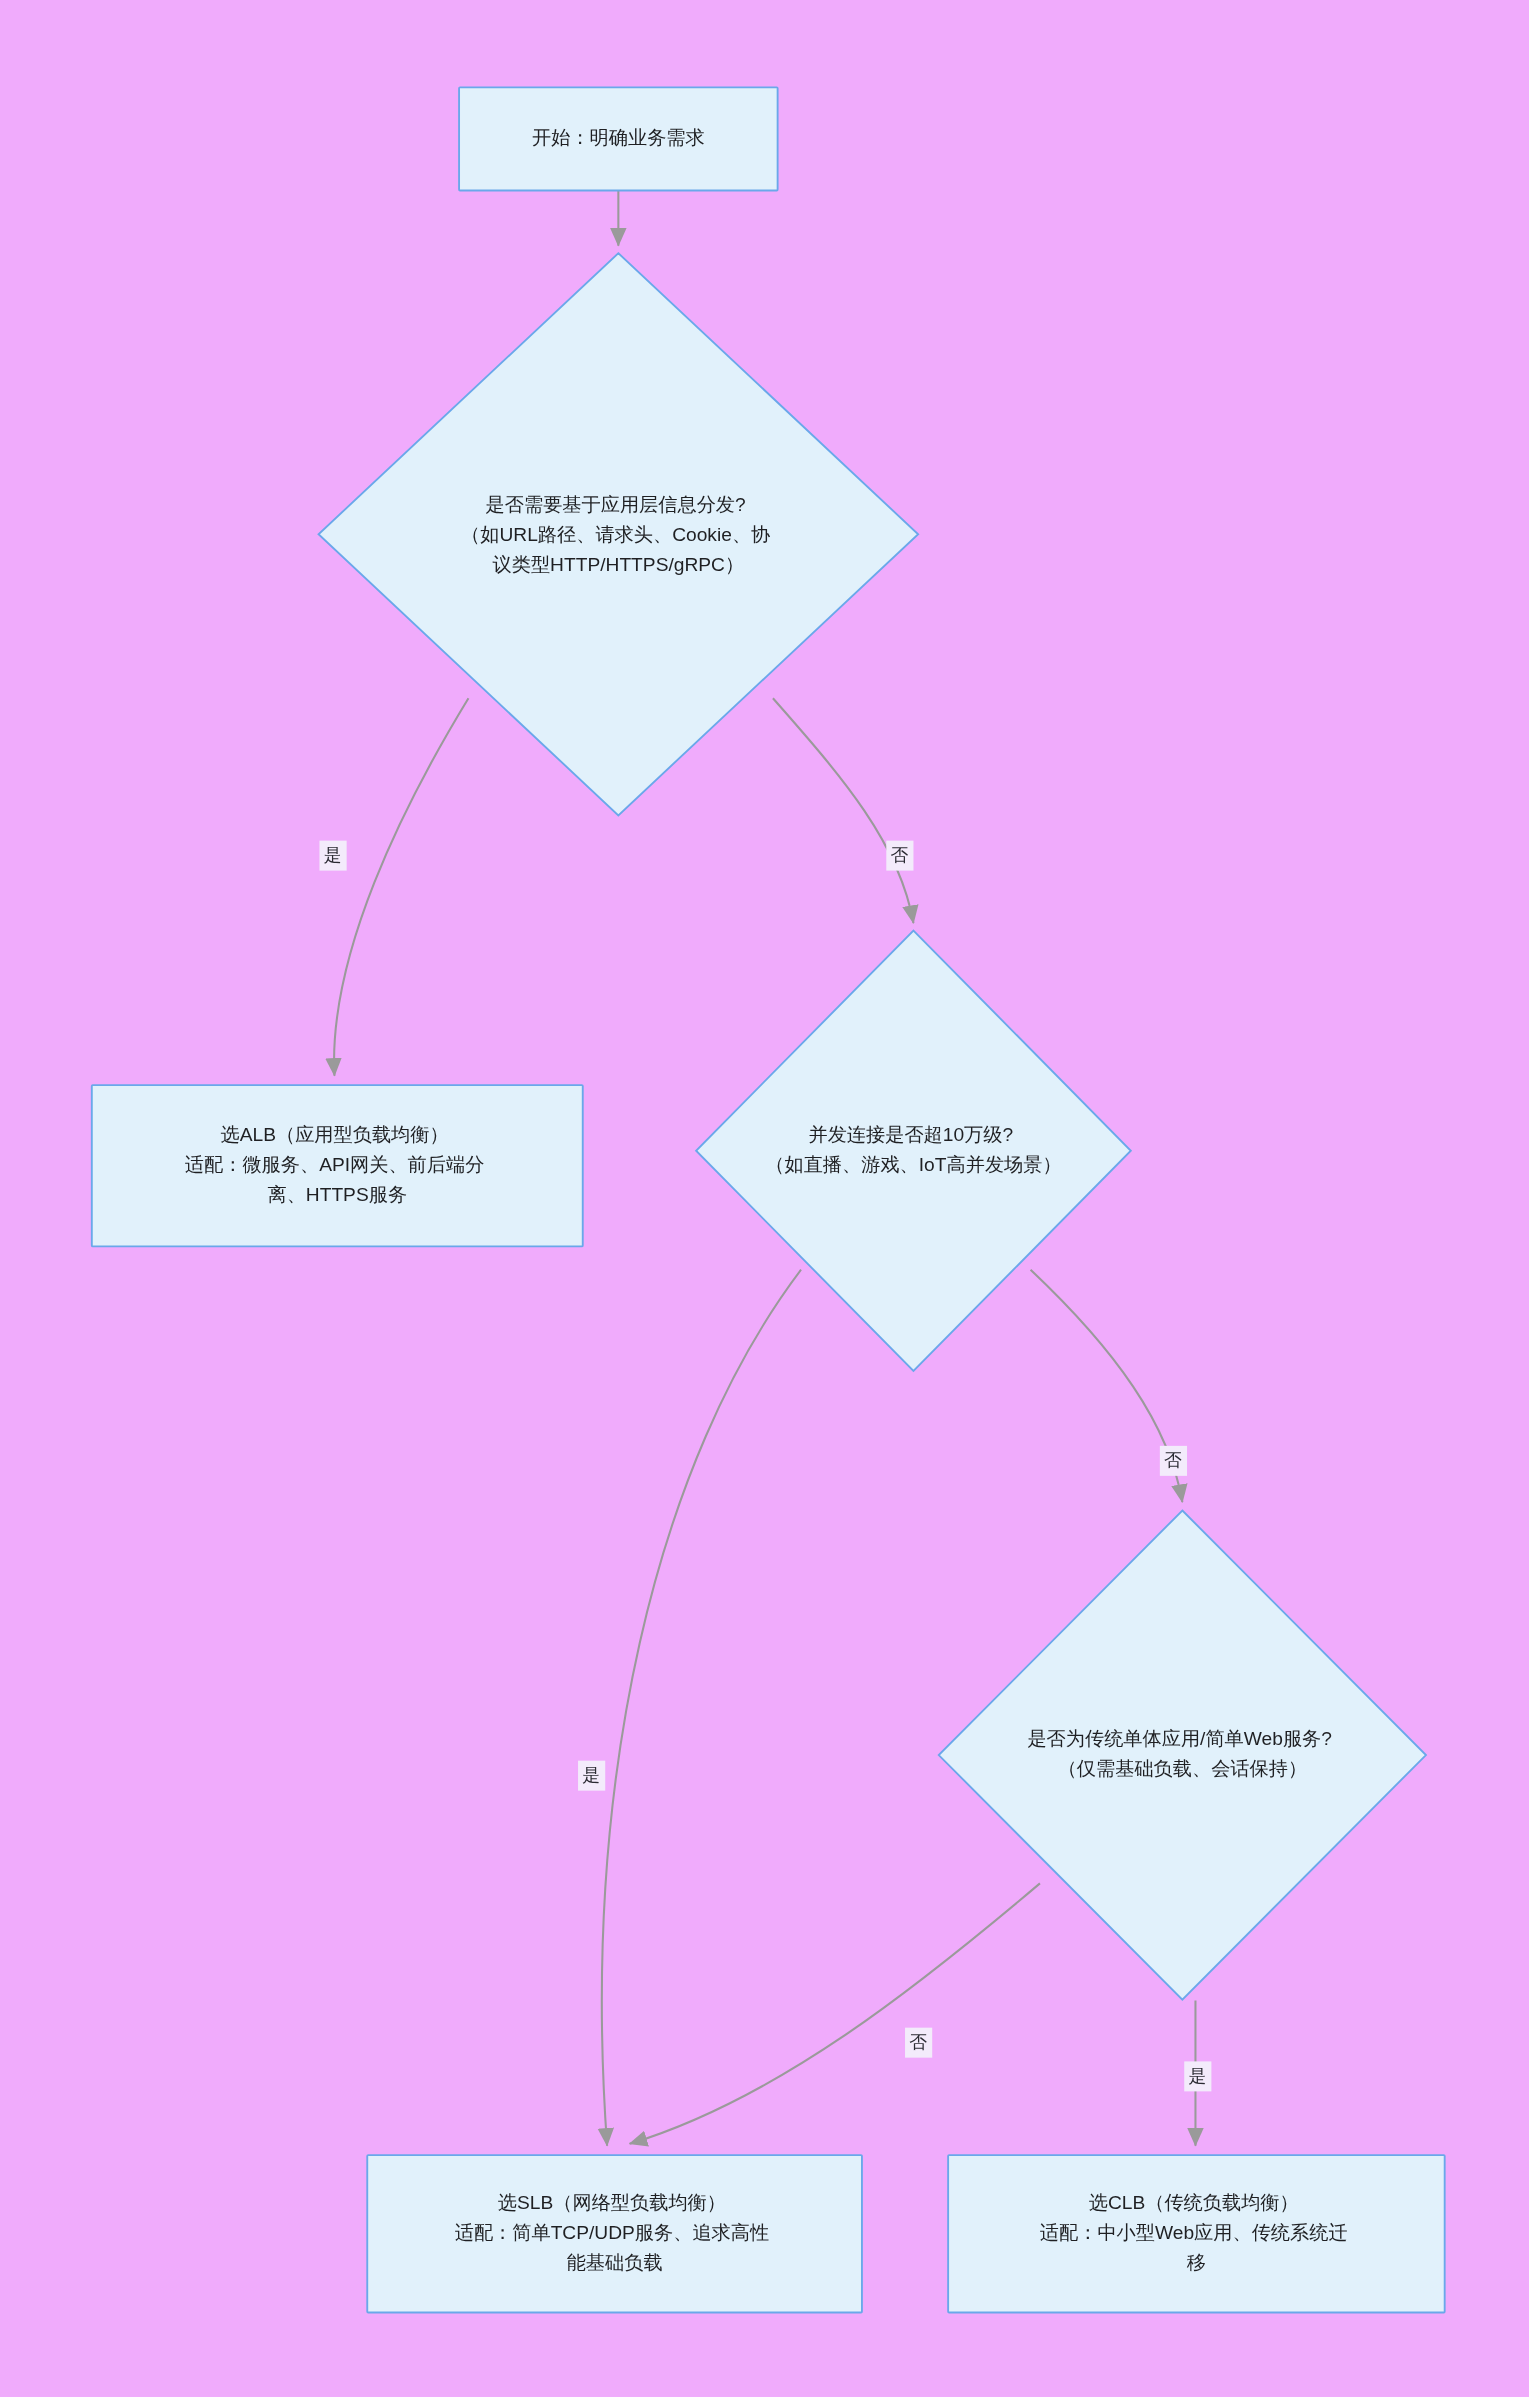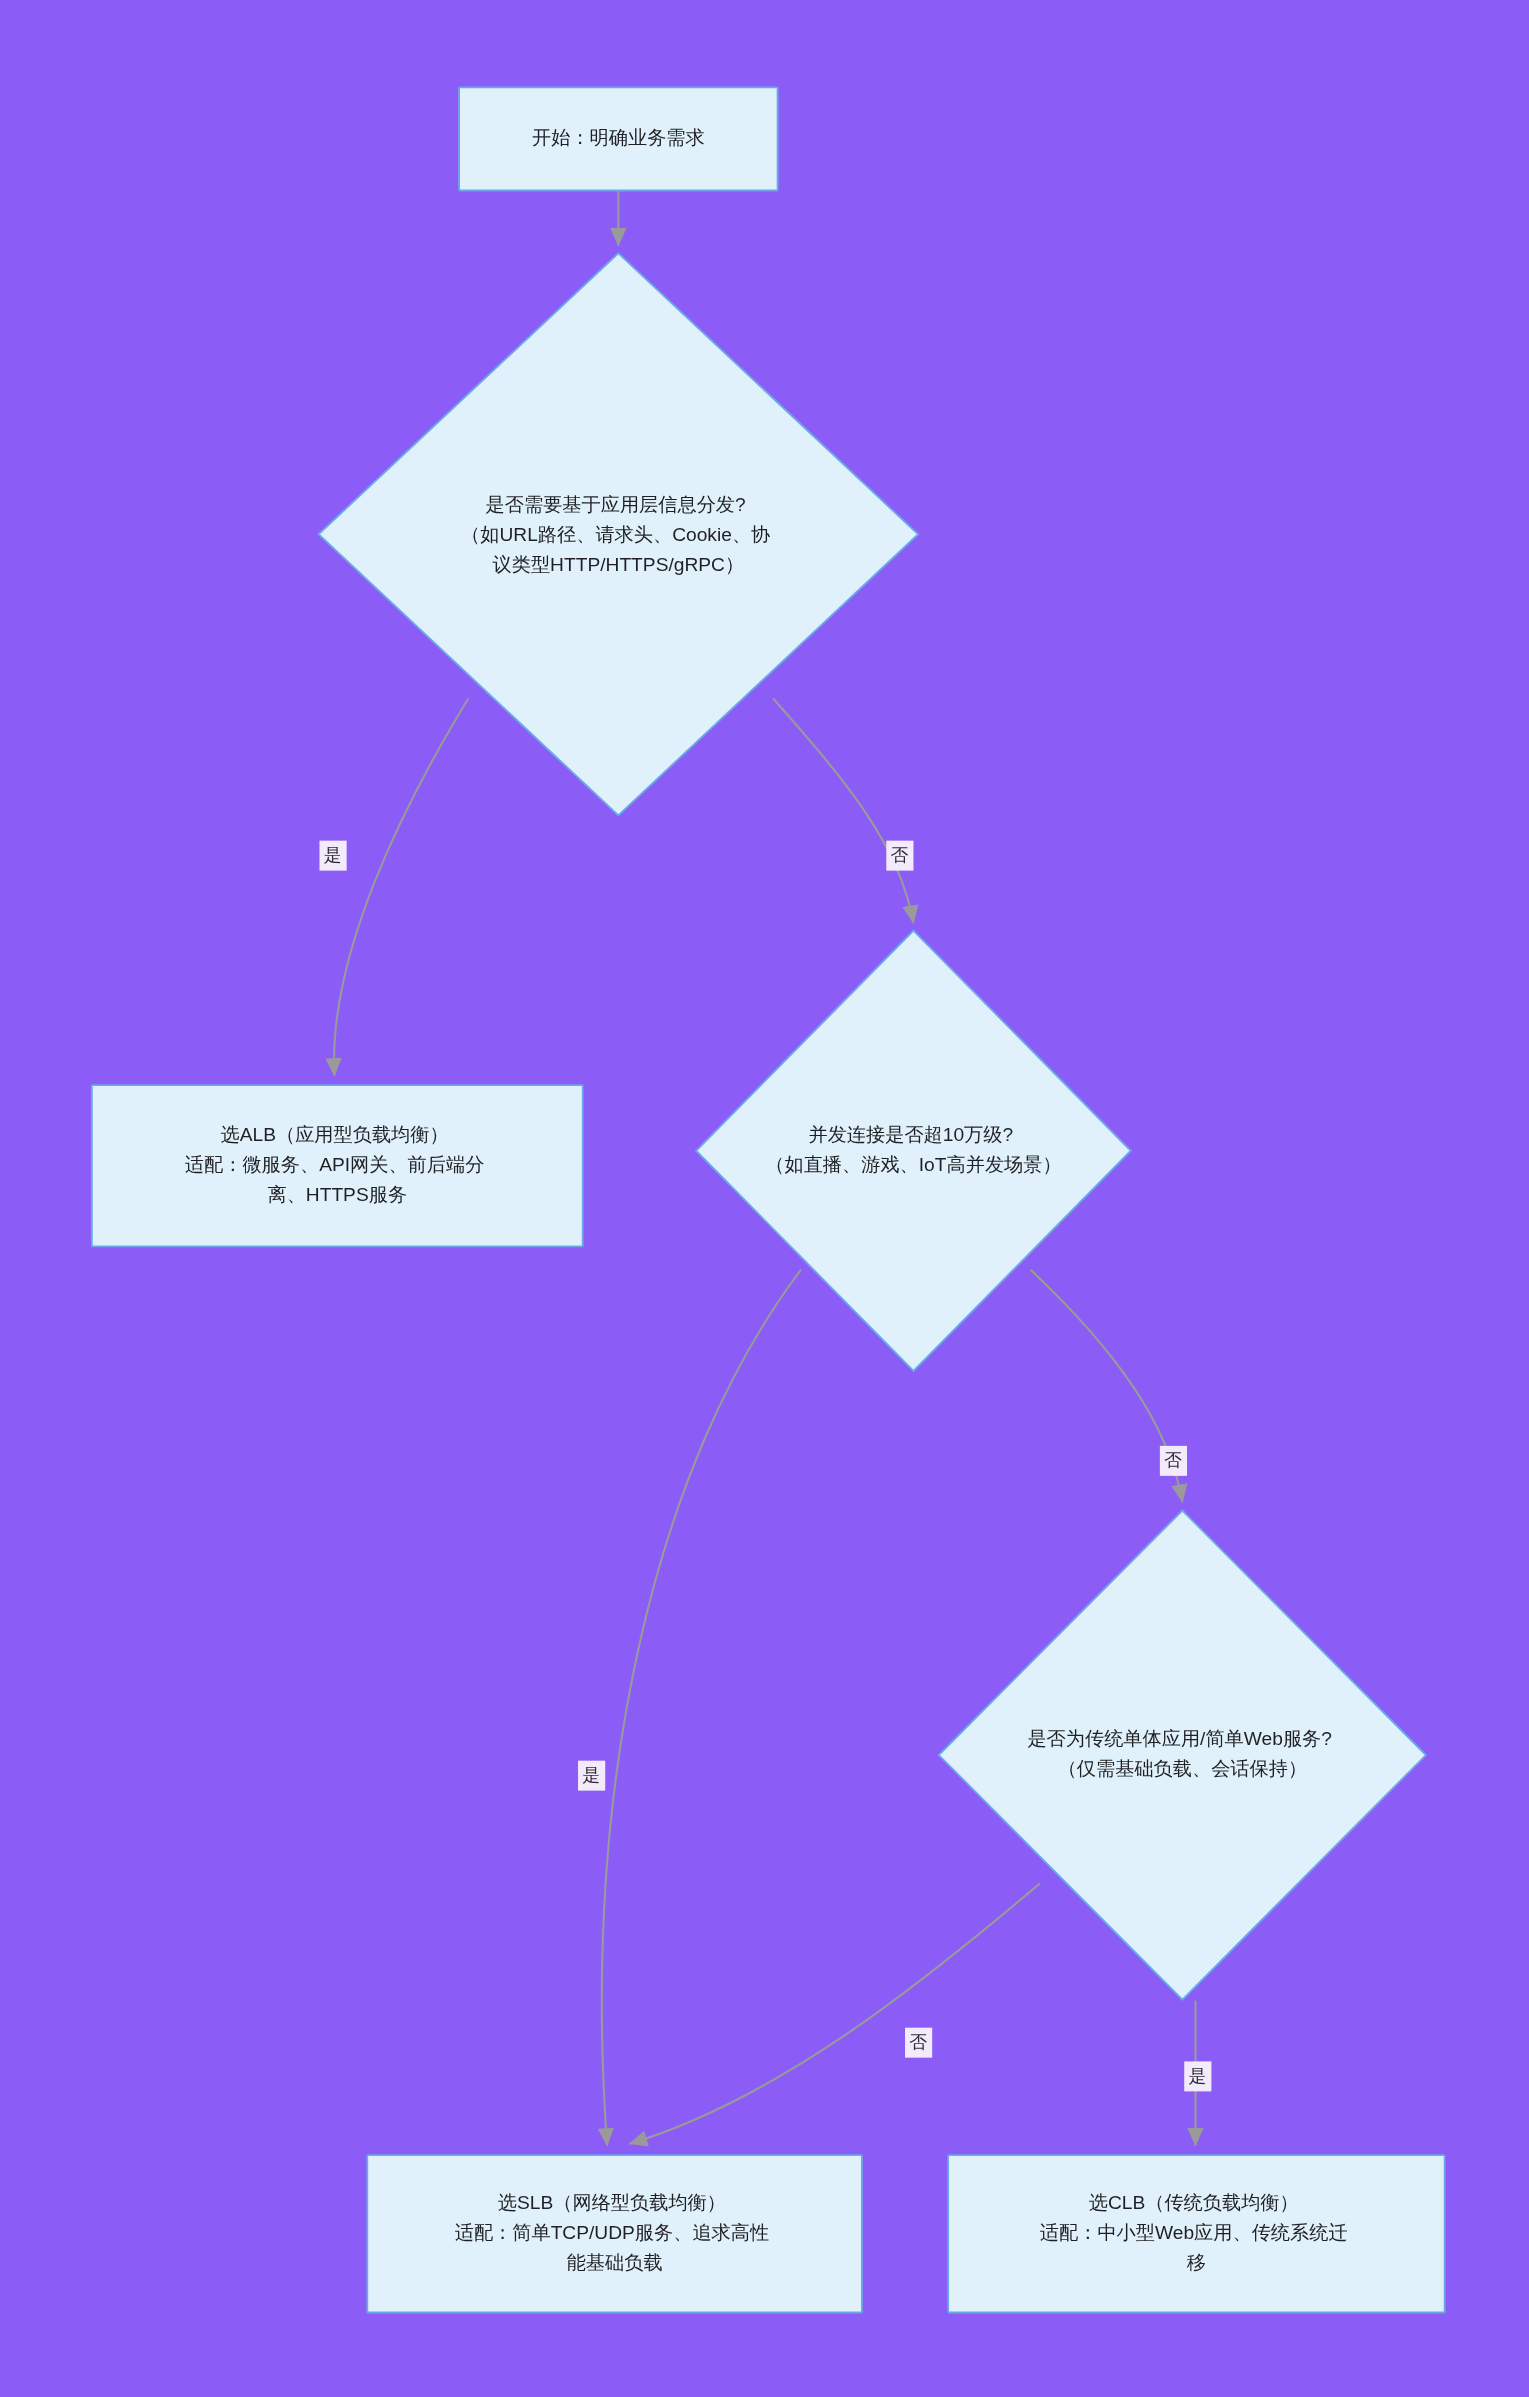--- a/index.html
+++ b/index.html
@@ -10,21 +10,21 @@
   body {
     width: 1529px;
     height: 2398px;
     font-family: "Liberation Sans", "DejaVu Sans", sans-serif;
     overflow: hidden;
   }
   #flowchart-root {
     position: relative;
     width: 1529px;
     height: 2398px;
-    background: #8b5cf6;
+    background: #f0abfc;
   }
   svg#flow-svg {
     position: absolute;
     top: 0;
     left: 0;
     width: 1529px;
     height: 2398px;
   }
   .node-shape {
     fill: #e1f1fb;

